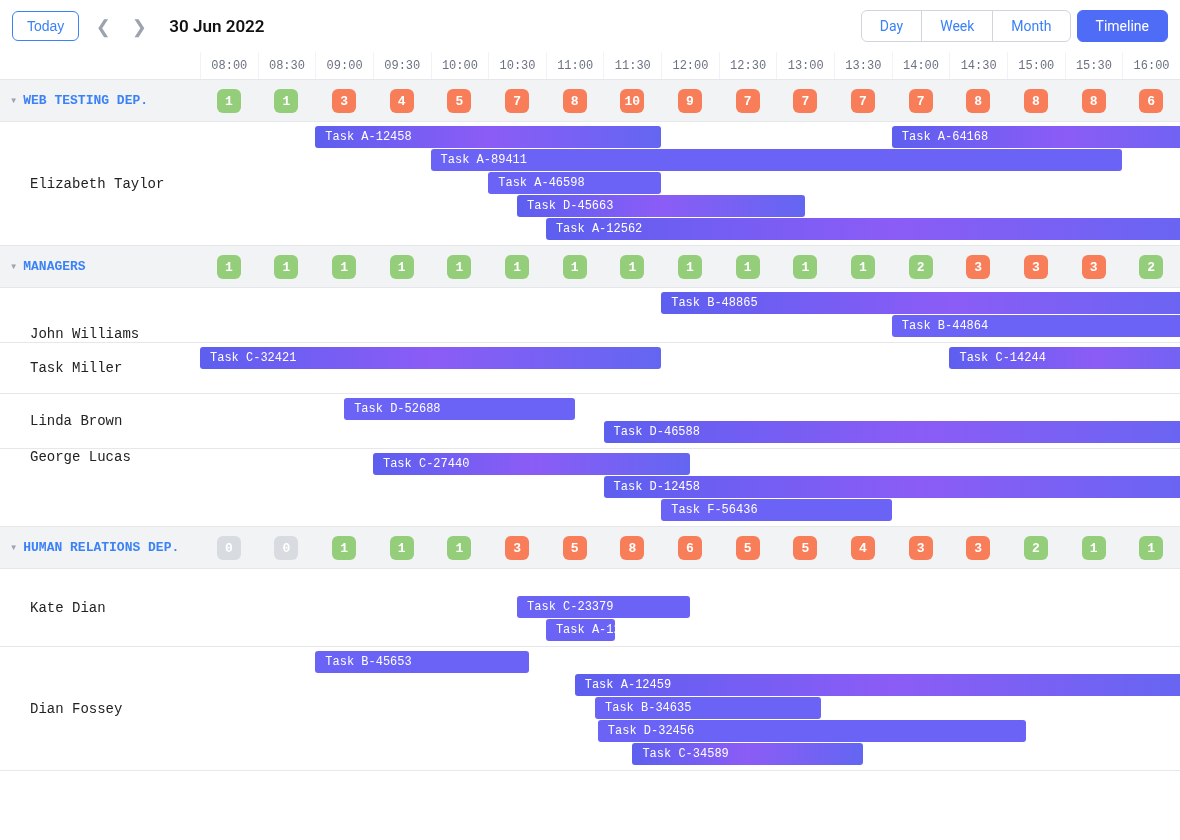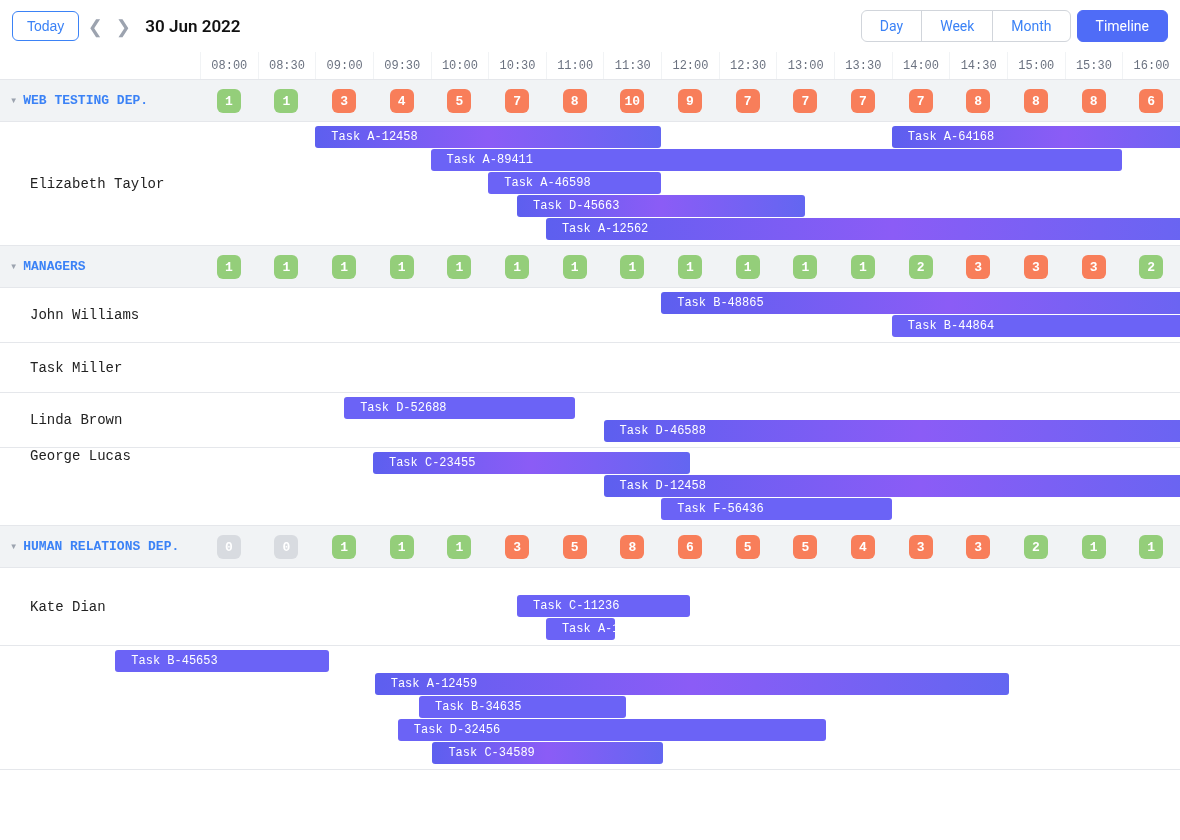--- a/index.html
+++ b/index.html
@@ -13,21 +13,21 @@
   }
   .toolbar {
     display: flex;
     align-items: center;
     padding: 10px 12px;
     justify-content: space-between;
   }
   .toolbar-left {
     display: flex;
     align-items: center;
-    gap: 4px;
+    gap: 12px;
   }
   .today-btn {
     border: 1px solid #3b82f6;
     color: #3b82f6;
     background: #fff;
     padding: 6px 14px;
     border-radius: 6px;
     font-size: 14px;
     cursor: pointer;
   }
@@ -150,21 +150,21 @@
 
   .task {
     position: absolute;
     height: 22px;
     line-height: 22px;
     border-radius: 3px;
     background: linear-gradient(90deg, #5a55ea 0%, #8b5cf6 50%, #5a55ea 100%);
     background: linear-gradient(90deg, #5d5fef 0%, #8b5cf6 50%, #6366f1 100%);
     color: #fff;
     font-size: 12px;
-    padding-left: 16px;
+    padding-left: 10px;
     overflow: hidden;
     white-space: nowrap;
     cursor: pointer;
   }
   .task.flat { background: #6b63f6; }
 </style>
 </head>
 <body>
 
 <div class="toolbar">
@@ -268,53 +268,59 @@
           <div class="badge green" style="left:650.975px">1</div>
           <div class="badge green" style="left:708.625px">2</div>
           <div class="badge red" style="left:766.275px">3</div>
           <div class="badge red" style="left:823.9250000000001px">3</div>
           <div class="badge red" style="left:881.575px">3</div>
           <div class="badge green" style="left:939.225px">2</div>
         </div>
       </div>
     </div>
     <div class="row" style="min-height:54px">
-      <div class="left-col" style="align-items:center">
+      <div class="left-col" style="align-items:flex-end">
         <span class="person-label">John Williams</span>
       </div>
       <div class="lane">
         <div class="lane-inner" style="height:54px">
           <div class="task" style="left:461.2px;width:576.5px;top:4px">Task B-48865</div>
           <div class="task flat" style="left:691.8px;width:345.9px;top:27px">Task B-44864</div>
         </div>
       </div>
     </div>
     <div class="row" style="min-height:50px">
       <div class="left-col" style="align-items:center">
         <span class="person-label">Task Miller</span>
       </div>
+      <div class="lane">
+        <div class="lane-inner" style="height:50px">
+          <div class="task" style="left:0px;width:461.2px;top:4px">Task C-32421</div>
+          <div class="task" style="left:749.4499999999999px;width:288.25px;top:4px">Task C-14244</div>
+        </div>
+      </div>
     </div>
     <div class="row" style="min-height:54px">
       <div class="left-col" style="align-items:center">
         <span class="person-label">Linda Brown</span>
       </div>
       <div class="lane">
         <div class="lane-inner" style="height:54px">
           <div class="task flat" style="left:144.125px;width:230.6px;top:4px">Task D-52688</div>
           <div class="task" style="left:403.55px;width:634.15px;top:27px">Task D-46588</div>
         </div>
       </div>
     </div>
     <div class="row" style="min-height:77px">
       <div class="left-col" style="align-items:flex-start">
         <span class="person-label">George Lucas</span>
       </div>
       <div class="lane">
         <div class="lane-inner" style="height:77px">
-          <div class="task" style="left:172.95px;width:317.075px;top:4px">Task C-23455</div>
+          <div class="task" style="left:172.95px;width:317.075px;top:4px">Task C-27440</div>
           <div class="task" style="left:403.55px;width:634.15px;top:27px">Task D-12458</div>
           <div class="task flat" style="left:461.2px;width:230.6px;top:50px">Task F-56436</div>
         </div>
       </div>
     </div>
     <div class="row group-row">
     <div class="left-col">
         <span class="chevron">▾</span>
       <span class="group-label">HUMAN RELATIONS DEP.</span>
       </div>
@@ -339,29 +345,32 @@
           <div class="badge green" style="left:939.225px">1</div>
         </div>
       </div>
     </div>
     <div class="row" style="min-height:77px">
       <div class="left-col" style="align-items:center">
         <span class="person-label">Kate Dian</span>
       </div>
       <div class="lane">
         <div class="lane-inner" style="height:77px">
-          <div class="task flat" style="left:317.075px;width:172.95px;top:27px">Task C-11236</div>
+          <div class="task flat" style="left:317.075px;width:172.95px;top:27px">Task C-23379</div>
           <div class="task flat" style="left:345.9px;width:69.17999999999999px;top:50px">Task A-127</div>
         </div>
       </div>
     </div>
     <div class="row" style="min-height:123px">
+      <div class="left-col" style="align-items:center">
+        <span class="person-label">Dian Fossey</span>
+      </div>
       <div class="lane">
         <div class="lane-inner" style="height:123px">
           <div class="task flat" style="left:115.3px;width:213.305px;top:4px">Task B-45653</div>
           <div class="task" style="left:374.72499999999997px;width:634.15px;top:27px">Task A-12459</div>
-          <div class="task flat" style="left:419px;width:207px;top:50px">Task B-34635</div>
+          <div class="task flat" style="left:395px;width:226px;top:50px">Task B-34635</div>
           <div class="task flat" style="left:397.785px;width:428px;top:73px">Task D-32456</div>
           <div class="task" style="left:432.375px;width:230.6px;top:96px">Task C-34589</div>
         </div>
       </div>
     </div>
   </div>
 
 </body></html>

